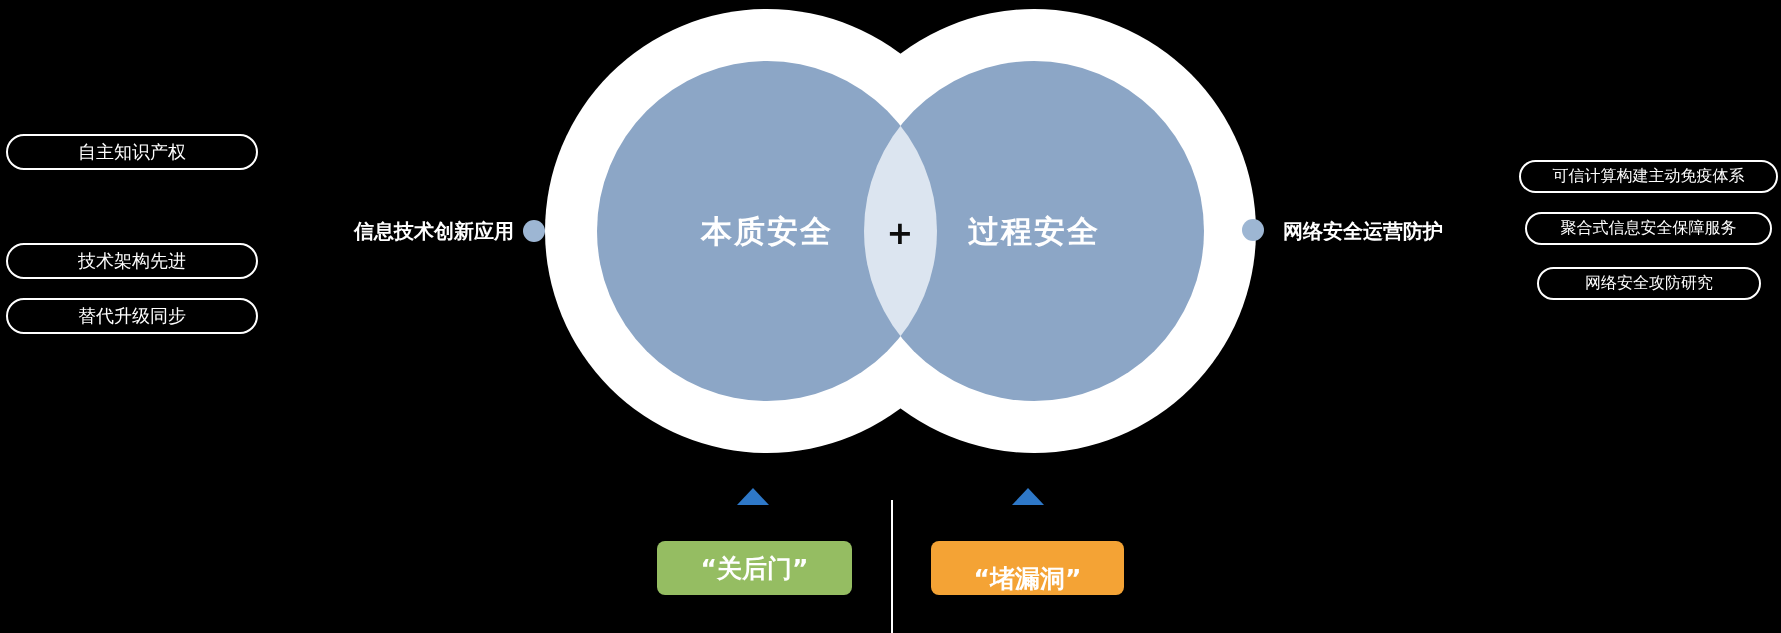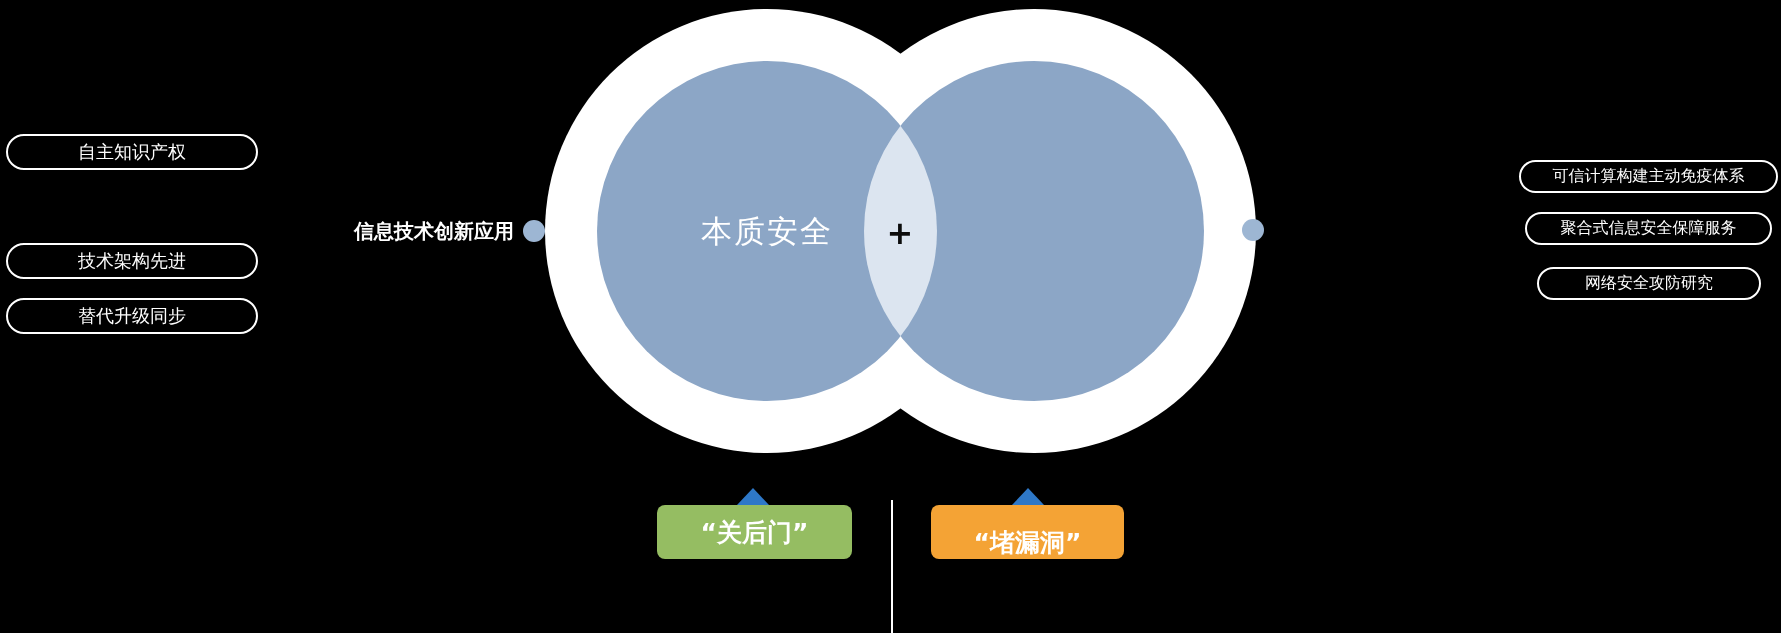--- a/index.html
+++ b/index.html
@@ -66,21 +66,21 @@
     background: var(--dot-blue, #9db6d3);
   }
   .dot-left  { left: 523px;  top: 220px; }
   .dot-right { left: 1242px; top: 219px; }
 
   .circle-label {
     position: absolute;
     width: 300px;
     text-align: center;
     color: #ffffff;
-    font-weight: normal;
+    font-weight: bold;
     font-size: 31px;
     line-height: 40px;
     letter-spacing: 2px;
   }
   .cl-left  { left: 617px; top: 211px; }
   .cl-right { left: 884px; top: 211px; }
 
   .plus {
     position: absolute;
     left: 878px;
@@ -97,20 +97,21 @@
     position: absolute;
     height: 54px;
     border-radius: 8px;
     display: flex;
     align-items: center;
     justify-content: center;
     color: #ffffff;
     font-weight: bold;
     font-size: 25px;
     white-space: nowrap;
+    margin-top: 36px;
   }
   .tag-green  { left: 657px; top: 505px; width: 195px; background: var(--green-box, #95bd62); }
   .tag-orange { left: 931px; top: 505px; width: 193px; background: var(--orange-box, #f4a335); align-items: flex-end; }
 
   .tri {
     position: absolute;
     width: 0;
     height: 0;
     border-left: 16px solid transparent;
     border-right: 16px solid transparent;
@@ -155,23 +156,25 @@
     <span>技术架构先进</span>
   </div>
   <div class="pill left-pill lp4">
     <span>替代升级同步</span>
   </div>
 
   <div class="side-label label-left">信息技术创新应用</div>
   <div class="dot dot-left"></div>
 
   <div class="circle-label cl-left">本质安全</div>
+  <div class="circle-label cl-right">过程安全</div>
   <div class="plus">+</div>
 
   <div class="dot dot-right"></div>
+  <div class="side-label label-right">网络安全运营防护</div>
 
   <div class="pill right-pill rp1">
     <span>可信计算构建主动免疫体系</span>
   </div>
   <div class="pill right-pill rp2">
     <span>聚合式信息安全保障服务</span>
   </div>
   <div class="pill right-pill rp3">
     <span>网络安全攻防研究</span>
   </div>

